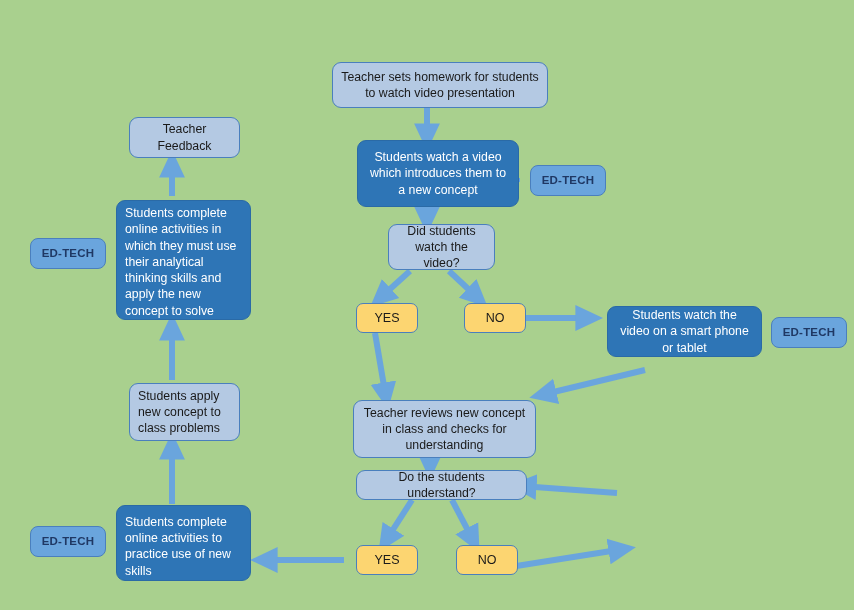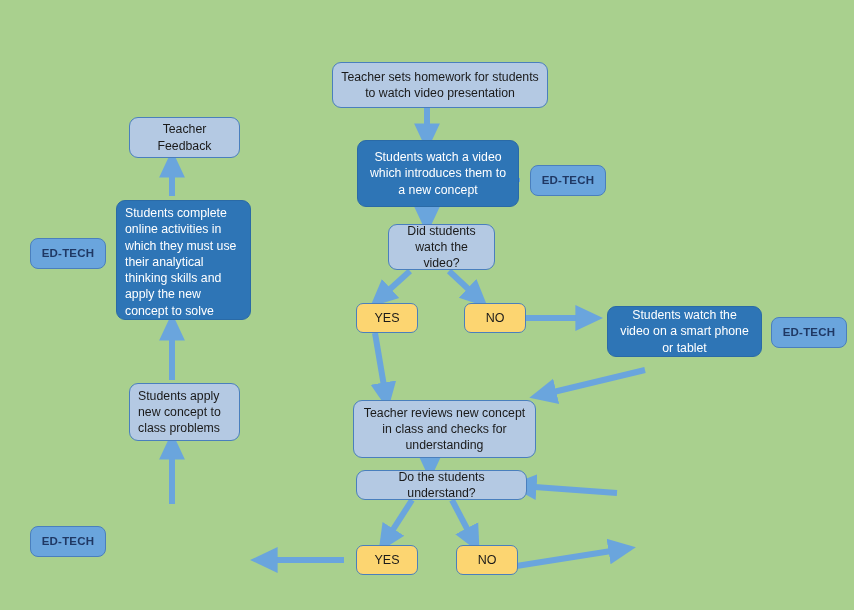--- a/index.html
+++ b/index.html
@@ -173,20 +173,23 @@
 
   <div class="node yellow" style="left:344px; top:545px; width:62px; height:30px;">
     <span class="txt">YES</span>
   </div>
 
   <div class="node yellow" style="left:444px; top:545px; width:62px; height:30px;">
     <span class="txt">NO</span>
   </div>
 
 
+  <div class="node dark" style="left:104px; top:505px; width:135px; height:76px; align-items:flex-start; padding-top:8px;">
+    <span class="txt">Students complete online activities to practice use of new skills</span>
+  </div>
 
   <div class="node tag" style="left:18px; top:526px; width:76px; height:31px;">
     <span class="txt">ED-TECH</span>
   </div>
 
   <div class="node light" style="left:117px; top:383px; width:111px; height:58px; text-align:left; justify-content:flex-start;">
     <span class="txt">Students apply new concept to class problems</span>
   </div>
 
   <div class="node dark" style="left:104px; top:200px; width:135px; height:120px; align-items:center; padding-top:8px;">

